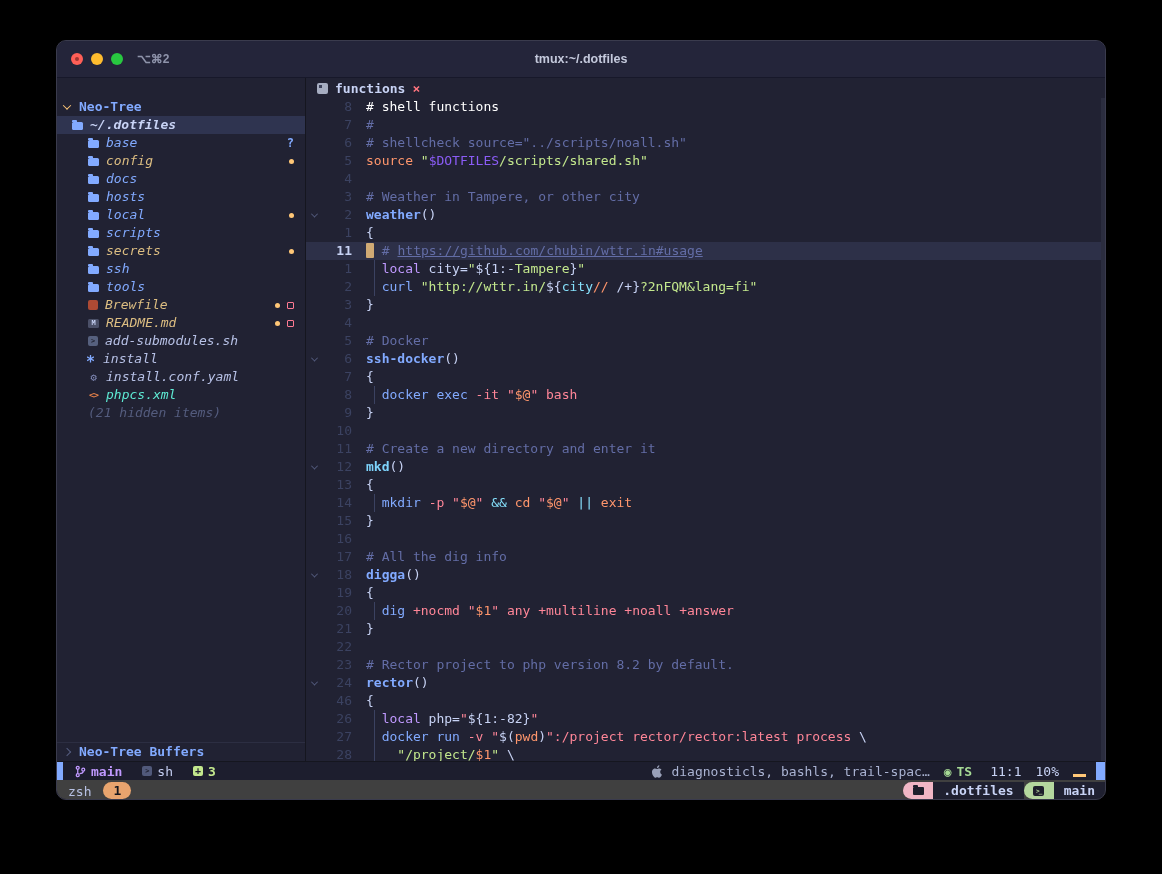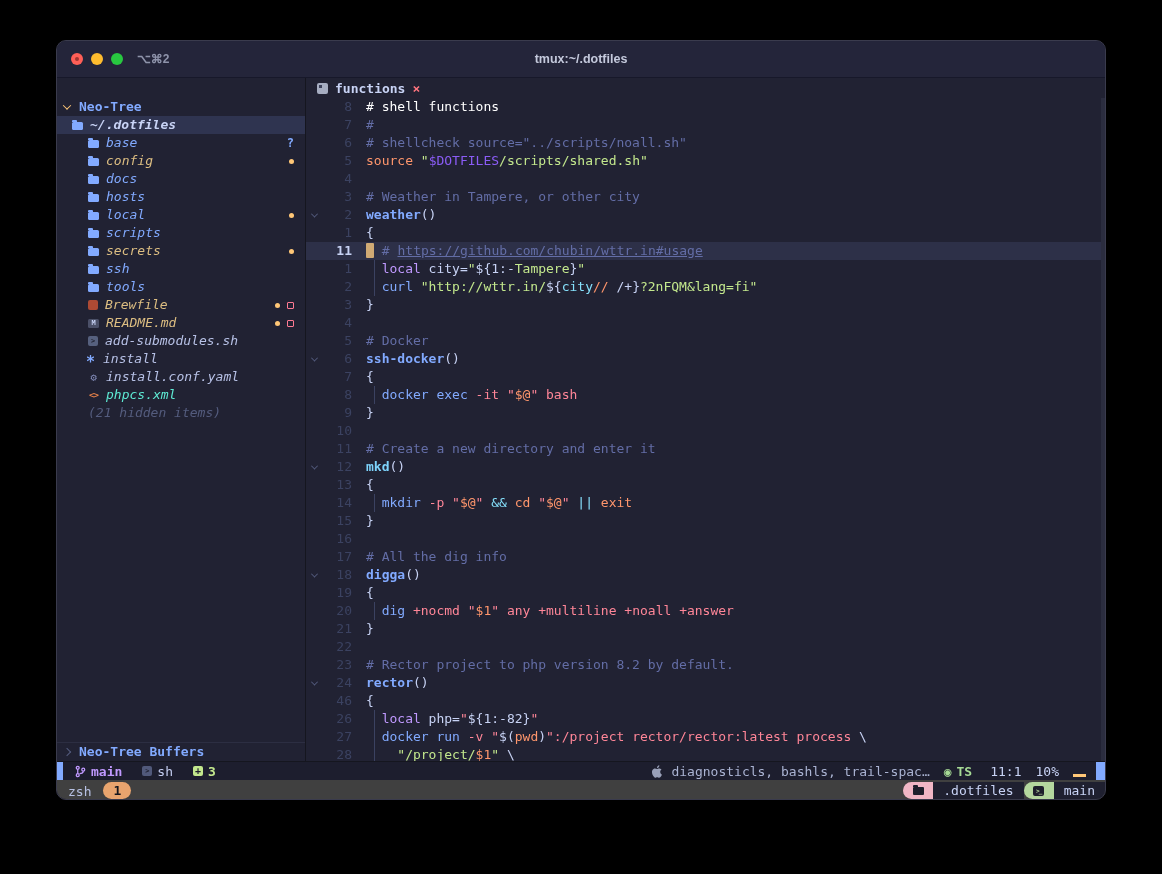--- a/index.html
+++ b/index.html
@@ -115,21 +115,21 @@
   .tmuxbar { height:19px; flex:none; background:#404040; display:flex; align-items:flex-end;
              font-size:13px; color:#b7c1e3; }
   .tm-shell { margin-left:11px; }
   .tm-pill { margin-left:12px; height:17px; padding:0 10px; border-radius:9px; background:#e8a46e;
              color:#15161e; font-weight:bold; line-height:17px; }
   .tm-right { margin-left:auto; display:flex; align-items:center; height:17px; }
   .tm-iconpill { height:17px; width:30px; border-radius:9px 0 0 9px; display:flex;
                  align-items:center; justify-content:center; }
   .tm-iconpill.pink { background:#f0b6c5; }
   .tm-iconpill.green { background:#b4d79e; }
-  .tm-label { background:#1f2030; height:17px; line-height:17px; padding:0 10px; color:#c8d3f5; }
+  .tm-label { background:#1f2030; height:17px; line-height:17px; padding:0 10px; color:#c8d3f5;font-weight:bold; }
   .mini-folder { width:11px; height:8px; background:#1e1f2c; border-radius:1px; position:relative; }
   .mini-folder::before { content:''; position:absolute; top:-2px; left:0; width:5px; height:2px;
                          background:#1e1f2c; border-radius:1px 1px 0 0; }
   .mini-term { width:11px; height:10px; background:#1e1f2c; border-radius:2px; color:#b4d79e;
                font-size:6px; line-height:10px; text-align:center; font-weight:bold; }
   .mini-term::after { content:'>_'; letter-spacing:-1px; }
 </style>
 </head>
 <body>
 

